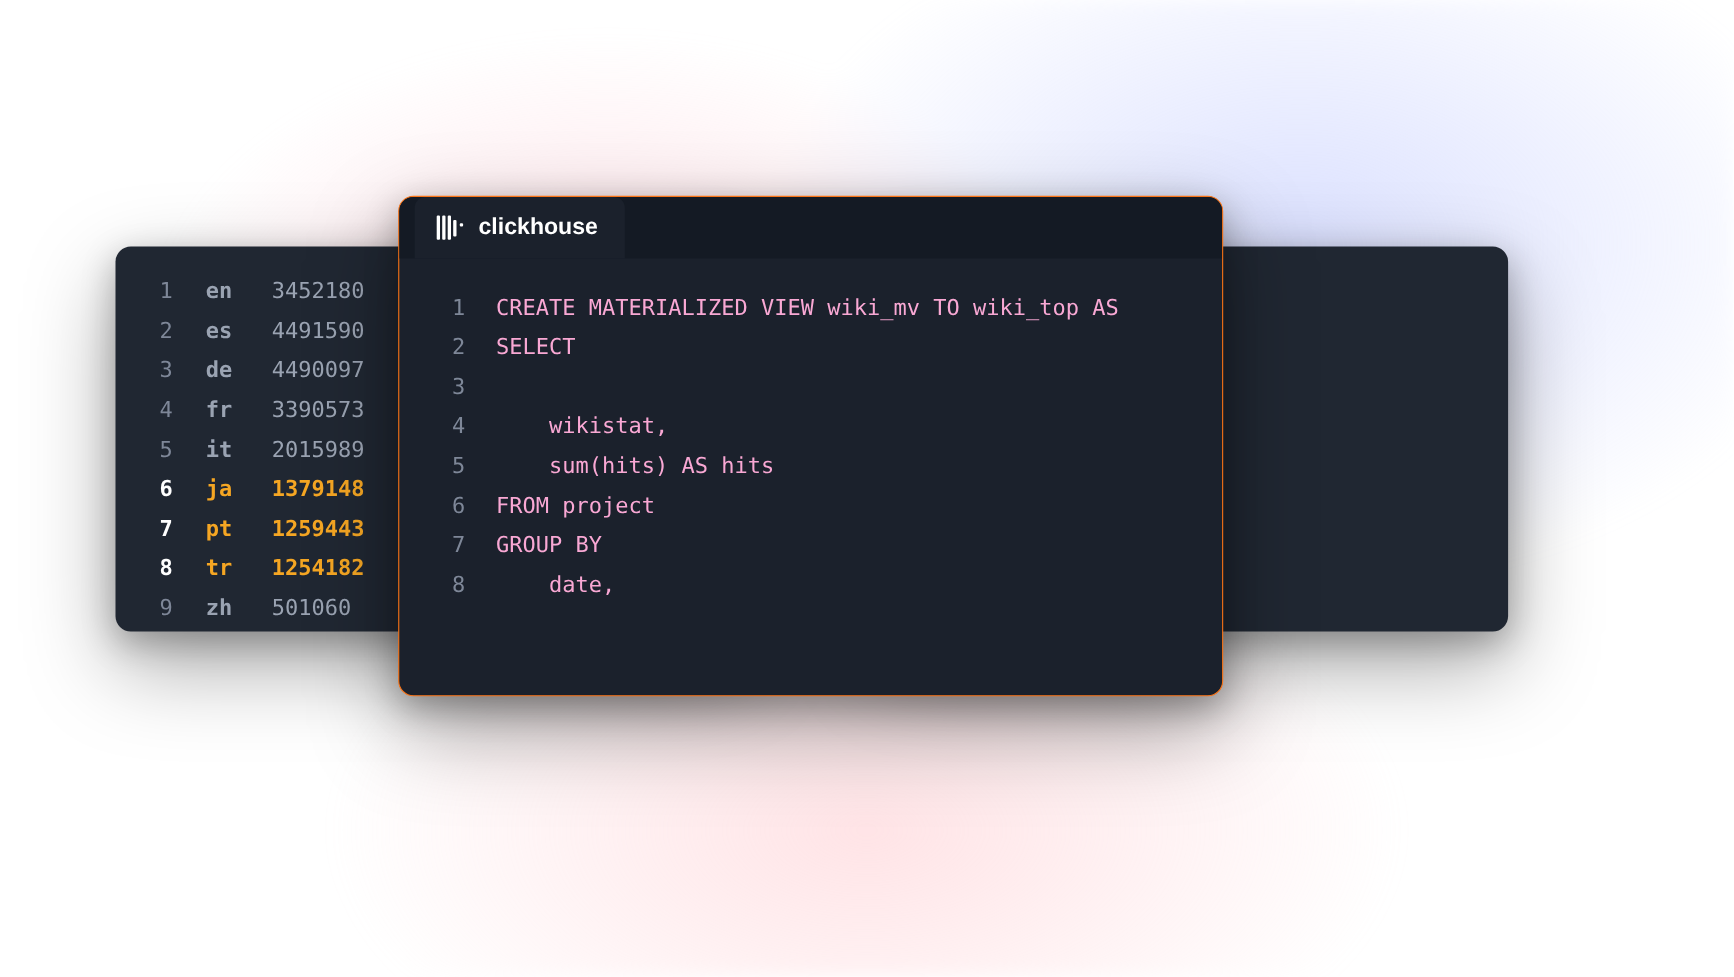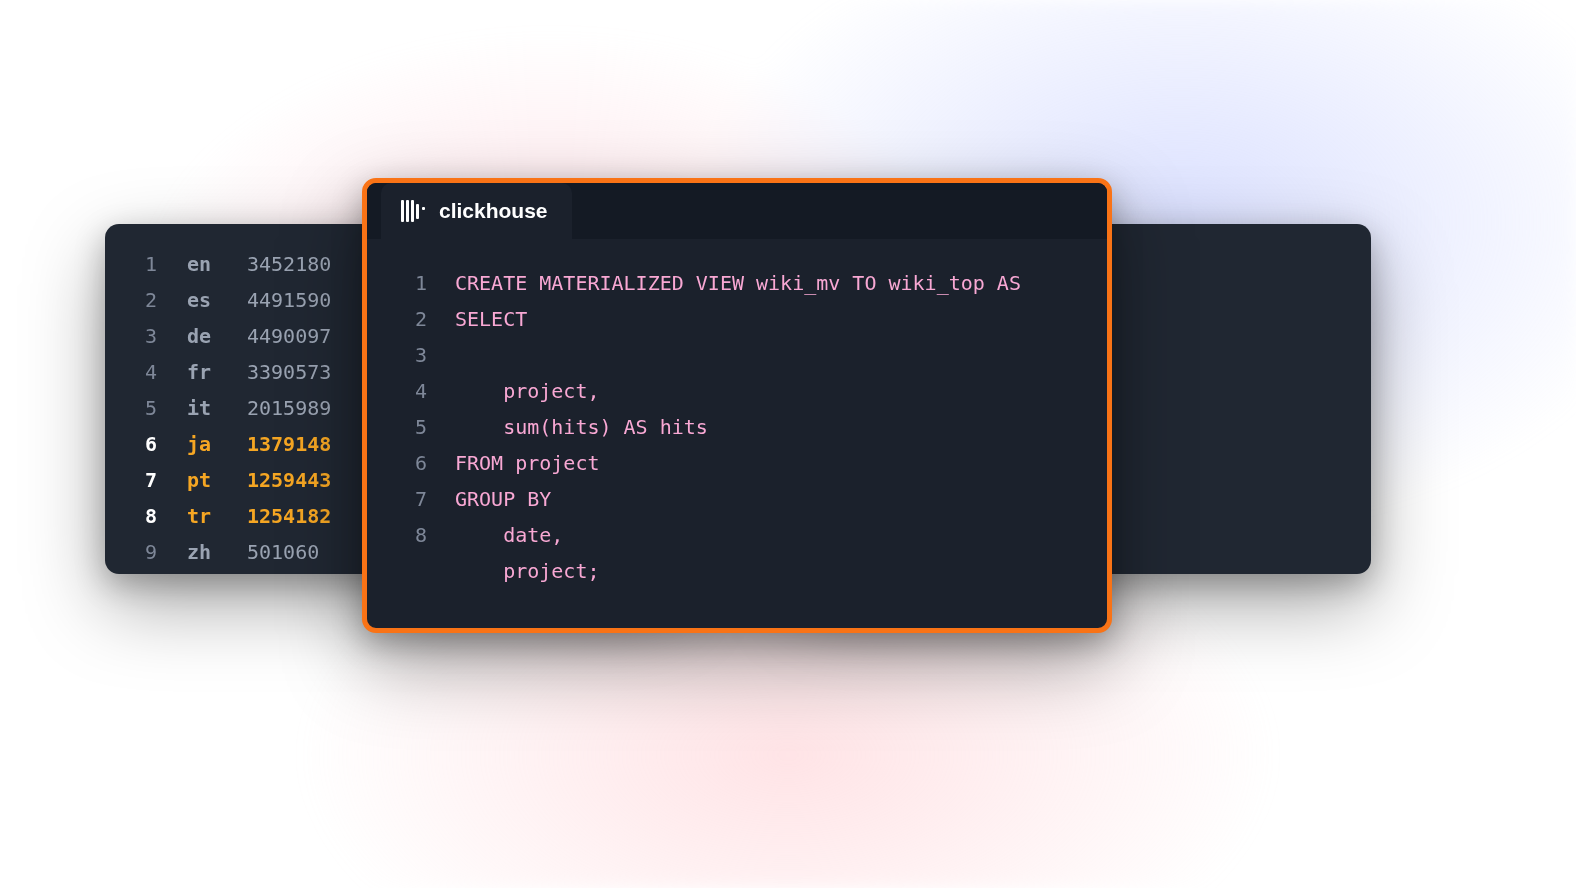--- a/index.html
+++ b/index.html
@@ -41,21 +41,21 @@
   .row { display: flex; gap: 0; }
   .row .ln { width: 56px; text-align: right; padding-right: 30px; color: #7e8798; }
   .row .lang { width: 60px; font-weight: bold; }
   .row .val { }
   .row.hl .ln { color: #ffffff; font-weight: 600; }
   .row.hl .lang, .row.hl .val { color: #f5a623; font-weight: 700; }
 
   .card.main {
     left: 362px; top: 178px; width: 750px; height: 455px;
     background: #1b212c;
-    border: 5px solid #f97316;
+    border: 1px solid #f97316;
   }
   .tabbar {
     height: 56px;
     background: #141a24;
     display: flex;
     align-items: flex-end;
   }
   .tab {
     height: 56px;
     background: #1b212c;
@@ -176,36 +176,32 @@
       </div>
       <div class="cline">
         <span class="ln">2</span>
         <span class="tx">SELECT</span>
       </div>
       <div class="cline">
         <span class="ln">3</span>
       </div>
       <div class="cline">
         <span class="ln">4</span>
-        <span class="tx">    project,</span>
+        <span class="tx">    wikistat,</span>
       </div>
       <div class="cline">
         <span class="ln">5</span>
         <span class="tx">    sum(hits) AS hits</span>
       </div>
       <div class="cline">
         <span class="ln">6</span>
         <span class="tx">FROM project</span>
       </div>
       <div class="cline">
         <span class="ln">7</span>
         <span class="tx">GROUP BY</span>
       </div>
       <div class="cline">
         <span class="ln">8</span>
         <span class="tx">    date,</span>
       </div>
-      <div class="cline">
-        <span class="ln"></span>
-        <span class="tx">    project;</span>
-      </div>
     </div>
 </div>
 
 </body></html>

